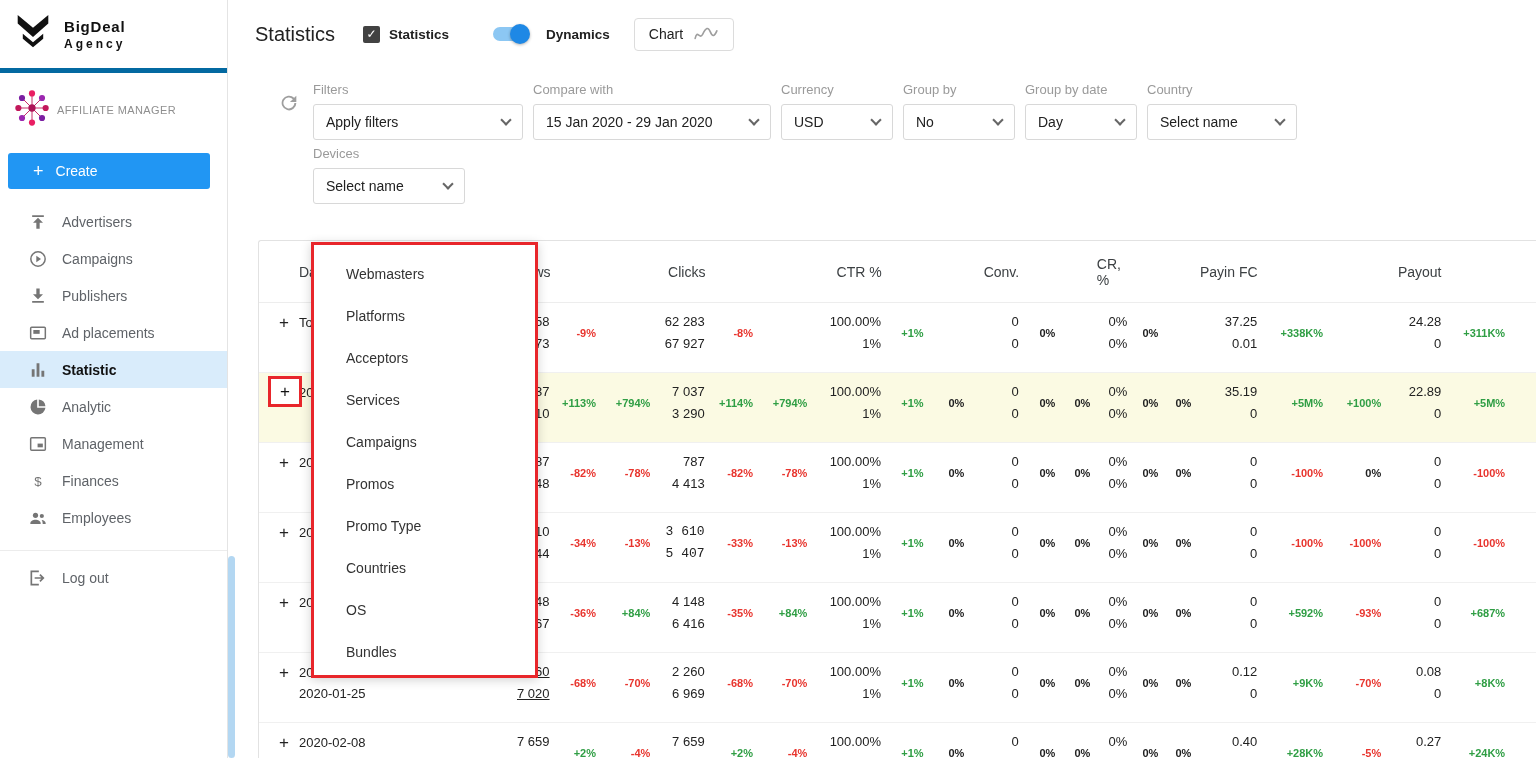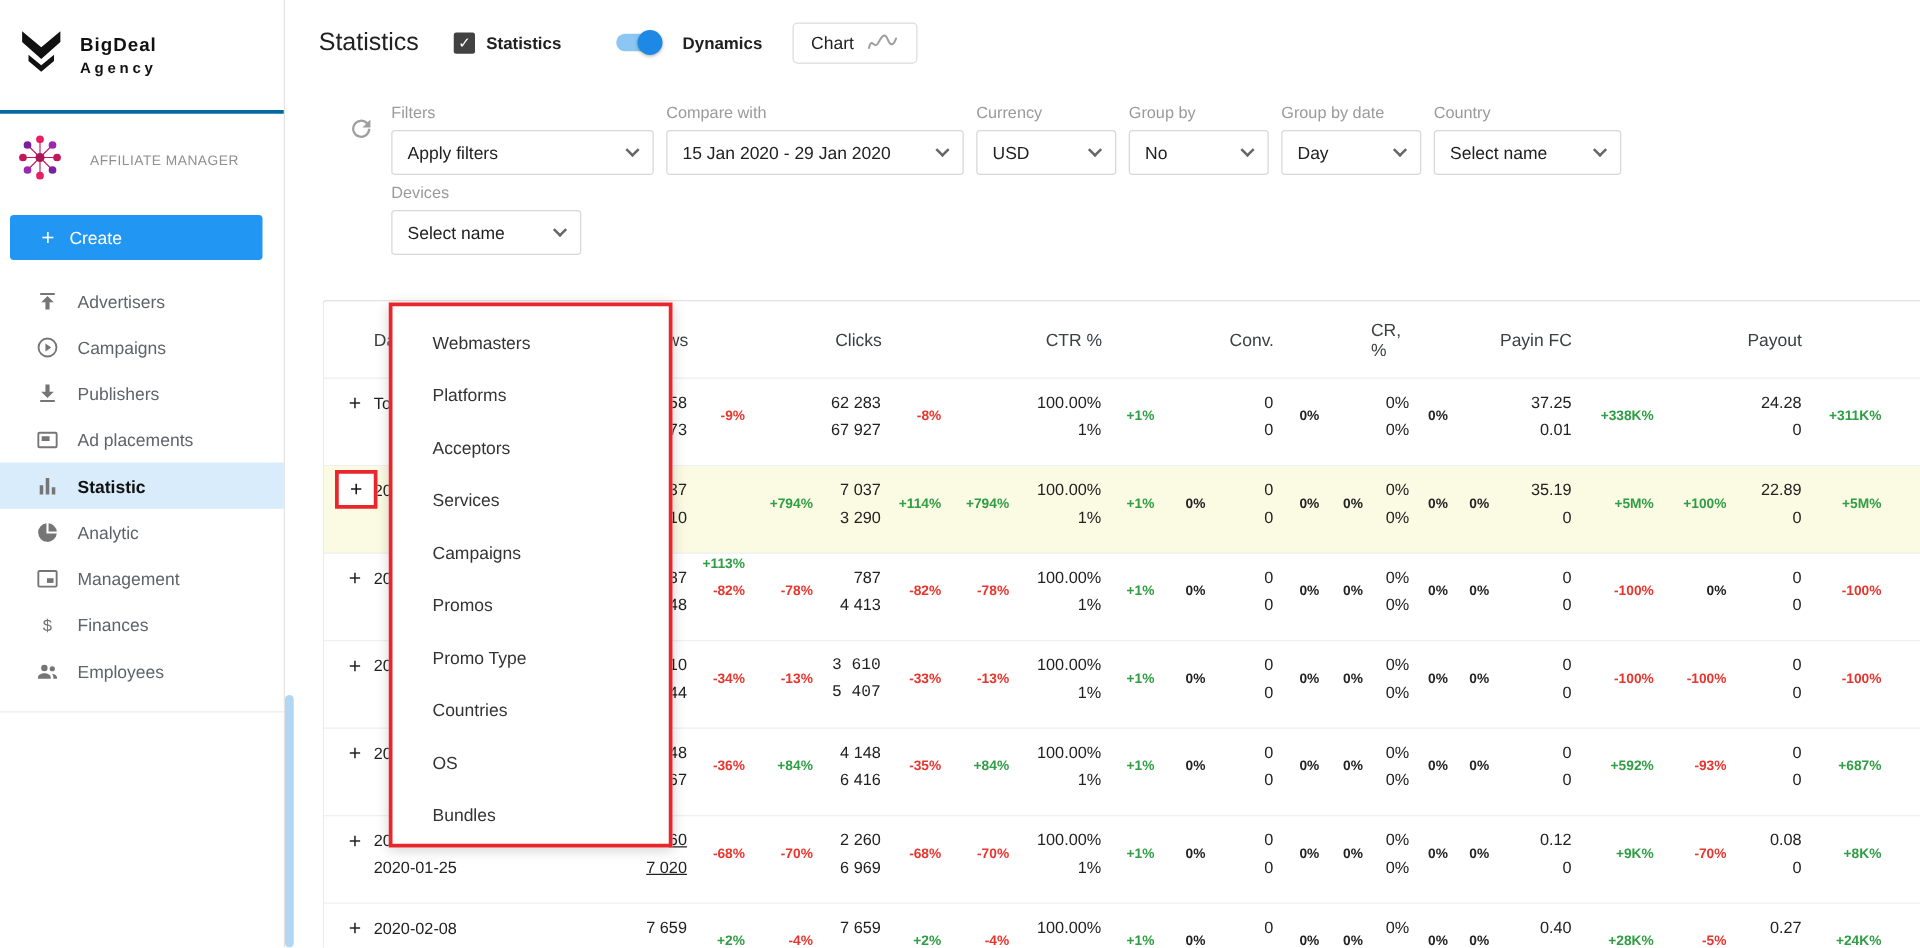--- a/index.html
+++ b/index.html
@@ -2,24 +2,24 @@
 <html style="--accent: #2196f3; --pos: #2f9e44; --neg: #e8352e; --hl: #fbfae3; --ann: #e8262b;"><head>
 <meta charset="utf-8">
 <style>
   *{margin:0;padding:0;box-sizing:border-box;}
   html,body{width:1536px;height:758px;overflow:hidden;background:#fff;
     font-family:"Liberation Sans",sans-serif;color:#212121;}
   body{position:relative;display:flex;}
 
   
   .sidebar{width:228px;min-width:228px;height:758px;background:#fff;border-right:1px solid #e4e4e4;z-index:5;}
-  .brand{height:91px;display:flex;align-items:center;padding-left:16px;gap:14px;border-bottom:3px solid #0369a1;}
+  .brand{height:73px;display:flex;align-items:center;padding-left:16px;gap:14px;border-bottom:5px solid #0369a1;}
   .brand-name{font-size:15px;font-weight:bold;letter-spacing:.8px;color:#111;}
   .brand-sub{font-size:12px;font-weight:bold;letter-spacing:3px;color:#111;margin-top:2px;}
-  .account{display:flex;align-items:center;gap:20px;padding:14px 6px 12px 12px;text-align:right;}
+  .account{display:flex;align-items:center;gap:5px;padding:14px 6px 12px 12px;text-align:right;}
   .account-label{font-size:11px;color:#8f8f8f;letter-spacing:.4px;}
   .create-btn{display:flex;align-items:center;margin:8px 8px 0 8px;height:36px;width:202px;
     background:var(--accent,#2196f3);color:#fff;border:none;border-radius:3px;font-size:14px;
     padding-left:25px;gap:12px;cursor:pointer;font-family:inherit;}
   .create-plus{font-size:18px;line-height:18px;}
   .menu{margin-top:14px;}
   .menu-item{display:flex;align-items:center;height:37px;padding-left:28px;gap:14px;font-size:14px;color:#5f6368;cursor:pointer;}
   .menu-item.active{background:#d9ecfb;color:#111;font-weight:bold;}
   .mi-icon{width:20px;height:20px;min-width:20px;color:#757575;display:inline-flex;}
   .mi-icon svg{width:100%;height:100%;}
@@ -209,20 +209,29 @@
             <path d="M2.8 18.4c0-2.9 3.1-4.4 6.2-4.4s6.2 1.5 6.2 4.4v.9H2.8z" fill="currentColor"></path>
             <path d="M16.4 14.5c2.4.3 4.8 1.5 4.8 3.9v.9h-3.6v-.9c0-1.6-.5-2.9-1.2-3.9z" fill="currentColor"></path>
           </svg>
         </span>
         <span class="mi-label">Employees</span>
       </div>
     </nav>
 
   <div class="side-divider"></div>
 
+  <div class="menu-item logout">
+    <span class="mi-icon">
+        <svg viewBox="0 0 24 24">
+          <path d="M13.6 15.4L15 16.8 19.8 12 15 7.2l-1.4 1.4 2.4 2.4H8v2h8z" fill="currentColor"></path>
+          <path d="M5 5h8V3H3v18h10v-2H5z" fill="currentColor"></path>
+        </svg>
+      </span>
+    <span>Log out</span>
+  </div>
 </aside>
 
 <main class="main">
   <div class="topbar">
     <span class="page-title">Statistics</span>
     <span class="checkbox">✓</span>
     <span class="cb-label">Statistics</span>
     <span class="toggle">
         <span class="knob"></span>
       </span>
@@ -408,21 +417,21 @@
             <div class="dline">
               <span class="expander">+</span>
               <span class="dtext">2020</span>
             </div>
             <div class="dline2"></div>
           </div>
           <div class="tcell vcell" style="width: 60px;">
             <div class="vline">37</div>
             <div class="vline">10</div>
           </div>
-          <div class="tcell pcell" style="width: 52px; margin-top: 48px;">
+          <div class="tcell pcell" style="width: 52px;">
             <span class="pct pos">+113%</span>
           </div>
           <div class="tcell pcell" style="width: 56px;">
             <span class="pct pos">+794%</span>
           </div>
           <div class="tcell vcell" style="width: 52px;">
             <div class="vline">7 037</div>
             <div class="vline">3 290</div>
           </div>
           <div class="tcell pcell" style="width: 54px;">

